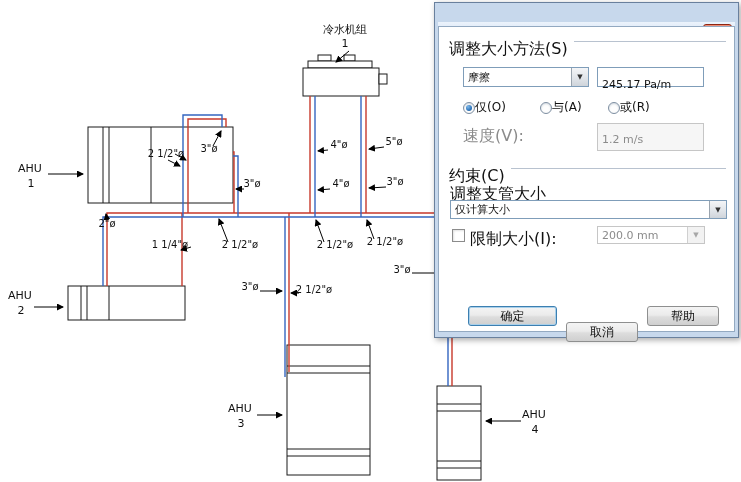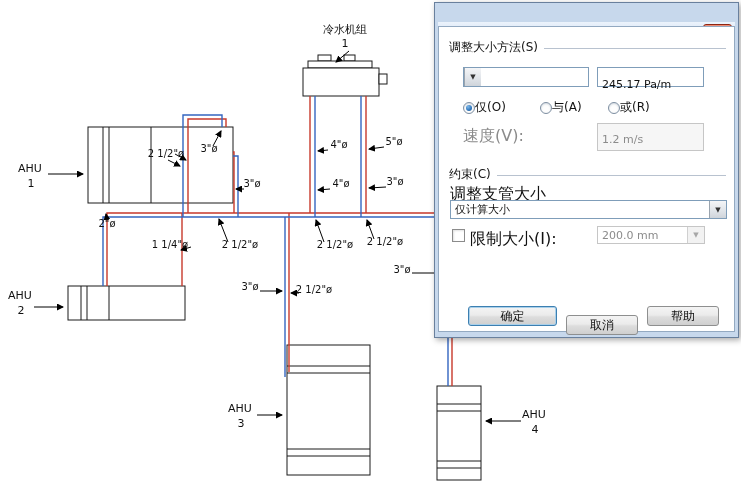--- a/index.html
+++ b/index.html
@@ -20,21 +20,21 @@
               display:flex; align-items:center;margin-top:16px; }
   .titlebar .title { font-size:12px; color:#101010; padding-left:6px; }
   .close-btn { position:absolute; right:3px; top:2px; width:29px; height:16px;
                border:1px solid #8e2512; border-radius:3px;
                background:linear-gradient(#f0917a, #da5034 45%, #bf3016 55%, #d2532f);
                display:flex; align-items:center; justify-content:center; cursor:default; }
   .content { position:absolute; left:3px; top:23px; width:297px; height:306px;
              background:#ffffff; border:1px solid #93a9c1; }
 
   .group-header { position:absolute; left:10px; right:8px; display:flex;
-                  align-items:center; gap:6px; font-size:12px; color:#111; }
+                  align-items:flex-start; gap:6px; font-size:16px; color:#111; }
   .group-header .rule { flex:1; height:1px; background:#b8c2cf; margin-top:2px; }
 
   .combo { position:absolute; height:20px; background:#fff;
            border:1px solid #7f9db9; display:flex; align-items:center; }
   .combo .combo-value { flex:1; font-size:11px; color:#111; padding-left:4px;
                         white-space:nowrap; overflow:hidden; }
   .combo .combo-btn { width:17px; align-self:stretch; border-left:1px solid #9aa4ae;
                       background:linear-gradient(#f4f5f7, #dfe3e8 60%, #cfd4da);
                       display:flex; align-items:center; justify-content:center;
                       font-size:7px; color:#333; }
@@ -212,20 +212,21 @@
     </div>
 
     <div class="content">
 
       <div class="group-header" style="top:12px;">
         <span>调整大小方法(S)</span>
         <span class="rule"></span>
       </div>
 
       <div class="combo" style="left:24px; top:40px; width:126px;">
+        <span class="combo-value">摩擦</span>
         <span class="combo-btn">▼</span>
       </div>
       <div class="textbox" style="left:158px; top:40px; width:107px; line-height:18px;">245.17 Pa/m</div>
 
       <div class="radio-item" style="left:24px; top:72px;">
         <span class="radio-circle checked"></span>
         <span>仅(O)</span>
       </div>
       <div class="radio-item" style="left:101px; top:72px;">
         <span class="radio-circle"></span>
@@ -252,17 +253,17 @@
       </div>
 
       <span class="checkbox" style="left:13px; top:202px;"></span>
       <span class="static-label" style="left:31px; top:202px;">限制大小(I):</span>
       <div class="combo disabled" style="left:158px; top:199px; width:108px; height:18px;">
         <span class="combo-value">200.0 mm</span>
         <span class="combo-btn">▼</span>
       </div>
 
       <button class="btn default" style="left:29px; top:279px; width:89px;">确定</button>
-      <button class="btn" style="left:127px; top:288px; width:72px;">取消</button>
+      <button class="btn" style="left:127px; top:295px; width:72px;">取消</button>
       <button class="btn" style="left:208px; top:279px; width:72px;">帮助</button>
     </div>
   </div>
 </div>
 
 </body></html>

